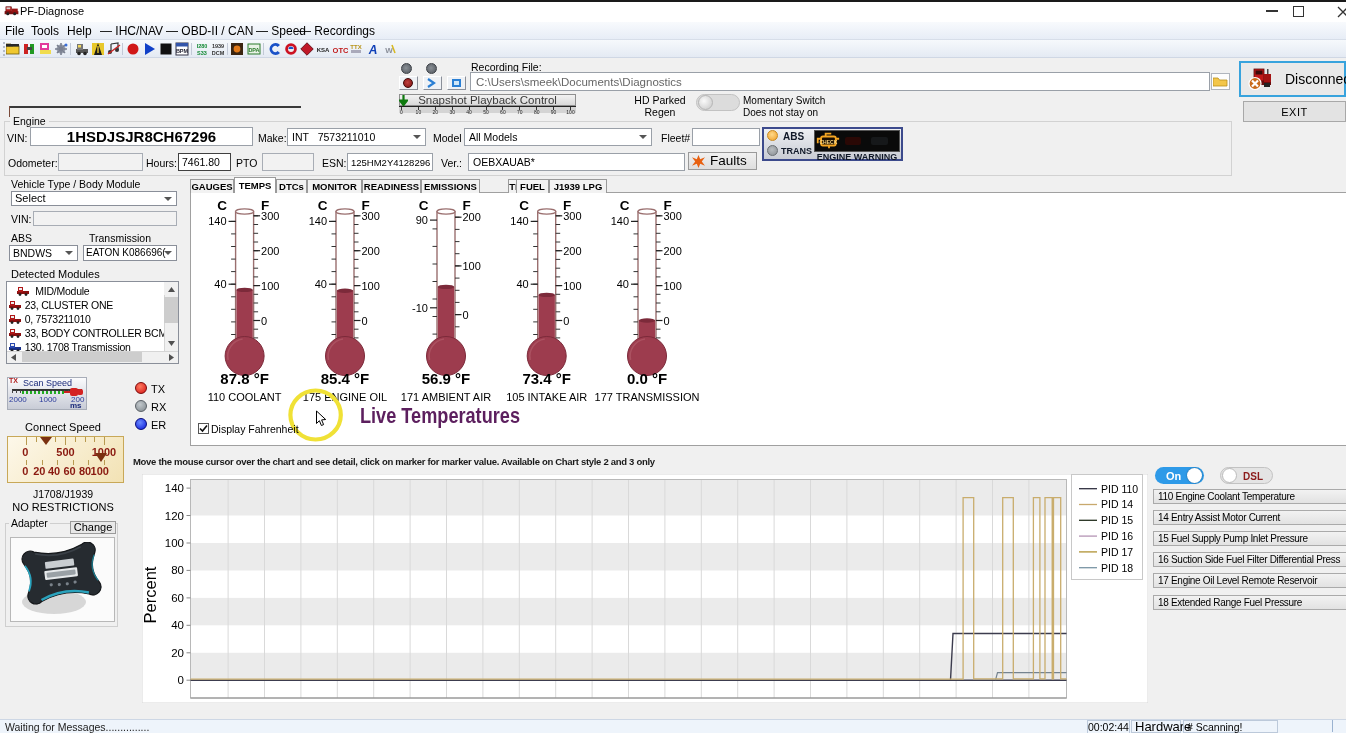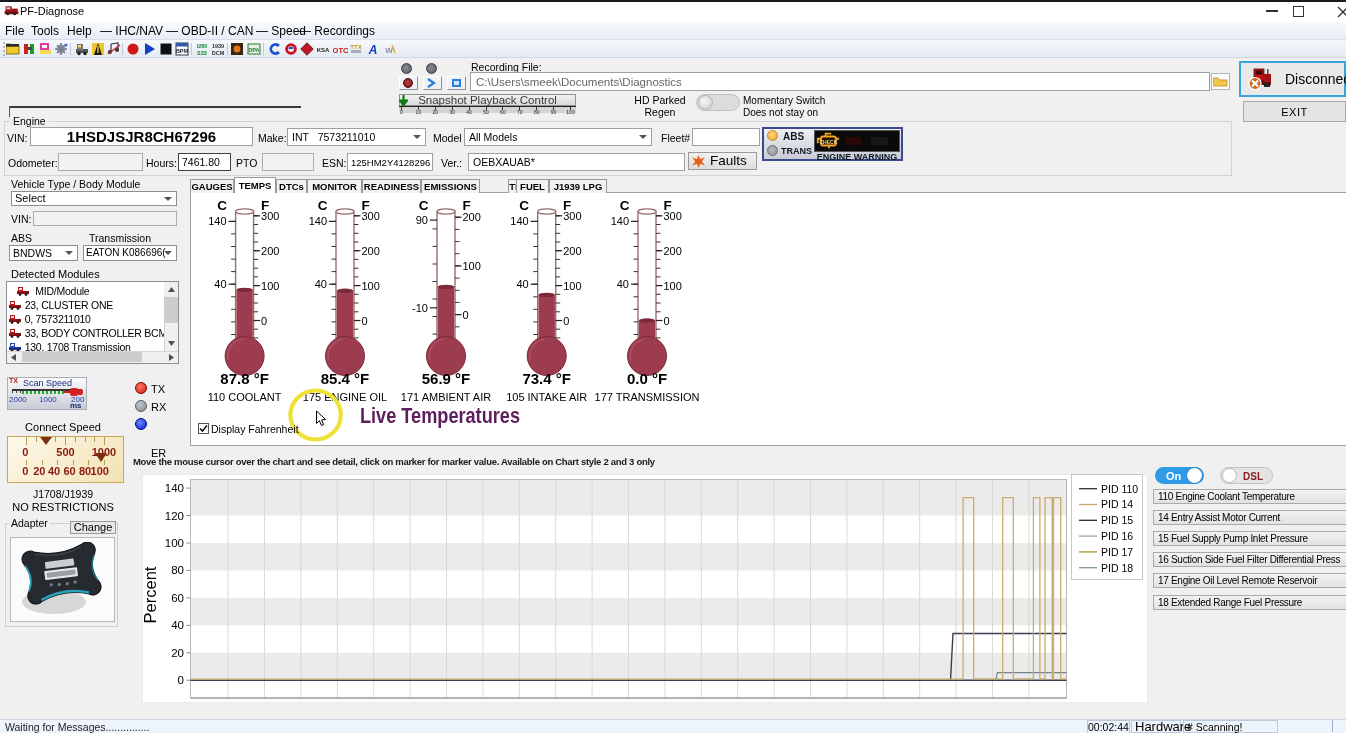--- a/index.html
+++ b/index.html
@@ -331,21 +331,21 @@
 <div style="position:absolute;left:77px;top:389px;width:6px;height:6px;background:#d42222;border-radius:2px;"></div>
 <div style="position:absolute;left:9px;top:395px;font-size:8px;color:#2a3a9a;">2000</div>
 <div style="position:absolute;left:39px;top:395px;font-size:8px;color:#2a3a9a;">1000</div>
 <div style="position:absolute;left:71px;top:395px;font-size:8px;color:#2a3a9a;">200</div>
 <div style="position:absolute;left:70px;top:401px;font-size:8px;color:#1a2a7a;font-weight:bold;">ms</div>
 <div style="position:absolute;left:135px;top:382px;width:12px;height:12px;border-radius:50%;background:radial-gradient(circle at 4px 3.5px,#ff7a60,#d41414);border:1px solid #7a0808;"></div>
 <div style="position:absolute;left:151px;top:383px;font-size:11px;">TX</div>
 <div style="position:absolute;left:135px;top:400px;width:12px;height:12px;border-radius:50%;background:radial-gradient(circle at 4px 3.5px,#c2c8cc,#80888e);border:1px solid #5a6066;"></div>
 <div style="position:absolute;left:151px;top:401px;font-size:11px;">RX</div>
 <div style="position:absolute;left:135px;top:418px;width:12px;height:12px;border-radius:50%;background:radial-gradient(circle at 4px 3.5px,#6a8aff,#0a18d8);border:1px solid #060a7a;"></div>
-<div style="position:absolute;left:151px;top:419px;font-size:11px;margin-top:28px;">ER</div>
+<div style="position:absolute;left:151px;top:419px;font-size:11px;">ER</div>
 <div style="position:absolute;left:13px;top:421px;width:100px;font-size:11px;text-align:center;">Connect&nbsp;Speed</div>
 <div style="position:absolute;left:7px;top:436px;width:117px;height:47px;background:linear-gradient(135deg,#fdf8ea,#f2e2b4);border:1px solid #c8a858;"></div>
 <div style="position:absolute;left:7px;top:436px;width:117px;height:47px;">
     <div style="position:absolute;left:19px;top:1px;width:1px;height:8px;background:#b89a50;"></div>
     <div style="position:absolute;left:29px;top:1px;width:1px;height:5px;background:#b89a50;"></div>
     <div style="position:absolute;left:39px;top:1px;width:1px;height:5px;background:#b89a50;"></div>
     <div style="position:absolute;left:48px;top:1px;width:1px;height:5px;background:#b89a50;"></div>
     <div style="position:absolute;left:58px;top:1px;width:1px;height:8px;background:#b89a50;"></div>
     <div style="position:absolute;left:68px;top:1px;width:1px;height:5px;background:#b89a50;"></div>
     <div style="position:absolute;left:78px;top:1px;width:1px;height:5px;background:#b89a50;"></div>

